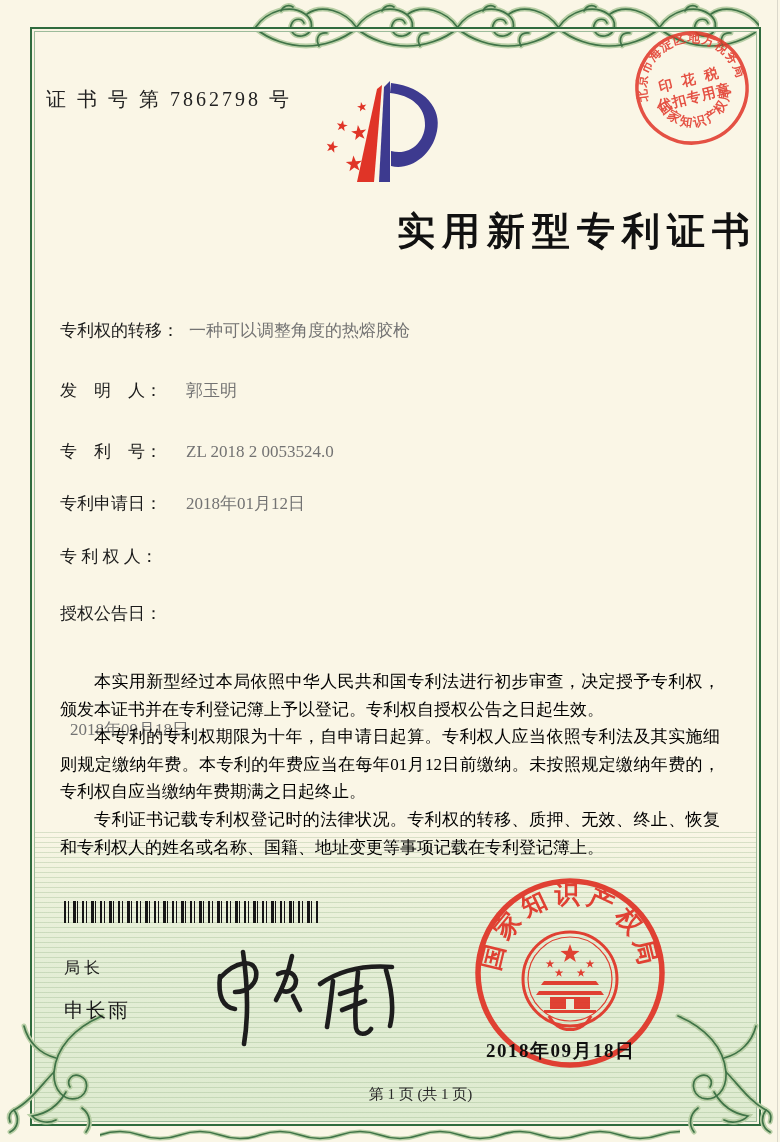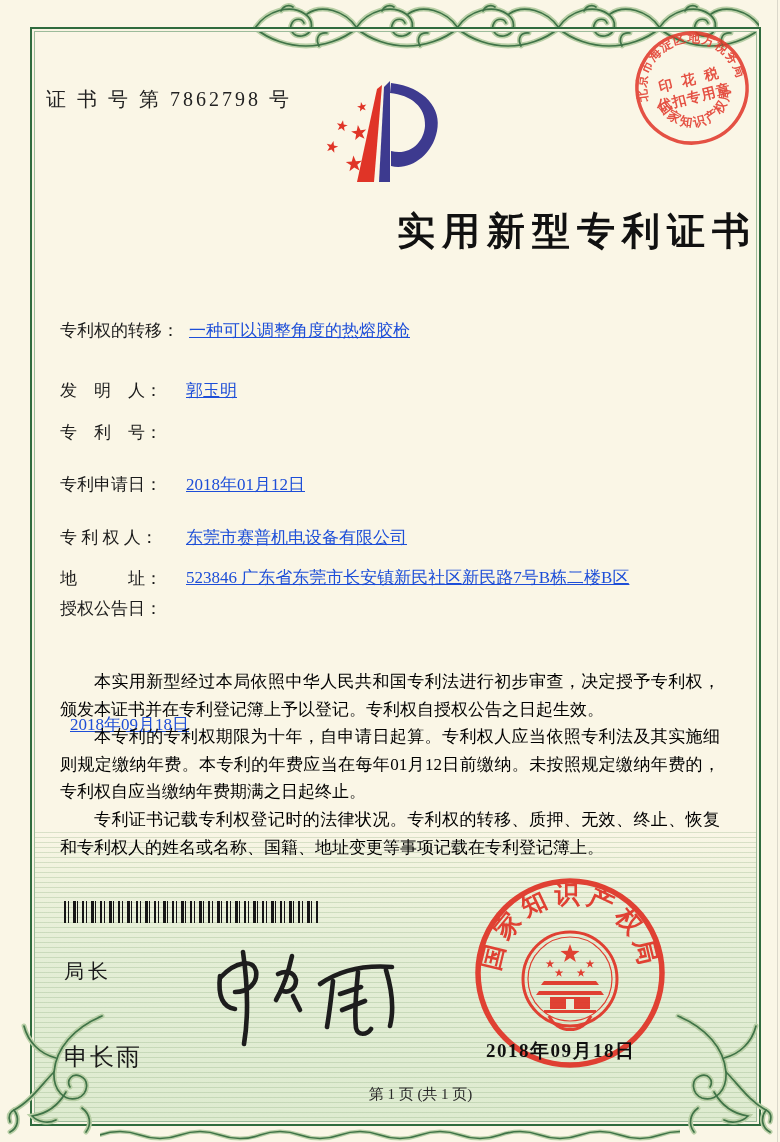--- a/index.html
+++ b/index.html
@@ -21,37 +21,37 @@
   .lace-over{stroke:#3f7347;stroke-width:1.7px;fill:none;stroke-linecap:round;}
 
   .cert-no{position:absolute;left:46px;top:86px;font-size:20px;letter-spacing:3px;color:#222;}
   .logo{position:absolute;left:323px;top:78px;}
   .title{position:absolute;left:30px;top:206px;width:727px;text-align:right;
          font-size:38px;font-weight:bold;letter-spacing:7px;color:#111;}
 
   .fields{position:absolute;left:60px;top:316px;width:662px;font-size:17px;}
   .frow{display:flex;line-height:29px;}
   .flabel{flex:0 0 116px;white-space:nowrap;color:#1b1b1b;}
-  .fvalue{margin-left:10px;color:#1d4ed8;text-decoration:underline;}
+  .fvalue{margin-left:10px;color:#737373;}
   .addr-val{width:462px;line-height:28px;}
   .grant-row{position:relative;flex-direction:column;}
   .grant2{position:absolute;left:386px;top:0;display:flex;line-height:29px;}
 
   .paras{position:absolute;left:60px;top:668px;width:660px;font-size:17px;line-height:27.6px;
          text-align:justify;color:#000000;}
   .paras p{margin:0;text-indent:2em;}
 
   .barcode{position:absolute;left:64px;top:901px;width:254px;height:22px;
       background:repeating-linear-gradient(90deg,
         #161616 0 2px, transparent 2px 4px,
         #161616 4px 5px, transparent 5px 9px,
         #161616 9px 12px, transparent 12px 13px,
         #161616 13px 14px, transparent 14px 18px);}
-  .officer-title{position:absolute;left:64px;top:958px;font-size:20px;letter-spacing:4px;color:#1a1a1a;}
-  .officer-name{position:absolute;left:64px;top:997px;font-size:24px;letter-spacing:2px;color:#1a1a1a;margin-top:44px;}
+  .officer-title{position:absolute;left:64px;top:958px;font-size:16px;letter-spacing:4px;color:#1a1a1a;}
+  .officer-name{position:absolute;left:64px;top:997px;font-size:20px;letter-spacing:2px;color:#1a1a1a;}
   .signature{position:absolute;left:190px;top:930px;}
   .sig-stroke{stroke:#1d1d1d;stroke-width:4.6px;fill:none;stroke-linecap:round;stroke-linejoin:round;}
   .seal{position:absolute;left:470px;top:873px;opacity:.93;}
   .seal-date{position:absolute;left:486px;top:1038px;font-size:19px;font-weight:600;
              letter-spacing:1.5px;color:#101010;z-index:5;}
   .footer{position:absolute;left:30px;top:1085px;width:727px;text-align:center;font-size:15px;color:#2a2a2a;margin-left:27px;}
   .stamp{position:absolute;left:630px;top:26px;transform:rotate(-14deg);opacity:.88;}
   .red{fill:#e03427;}
 </style>
 </head>
@@ -129,38 +129,34 @@
     <path d="M68,5 C102,9 119,31 114,53 C109,79 85,93 68,88 L68,73 C87,78 101,64 102,48 C103,29 88,17 67,15 Z" fill="#3d3a8f"></path>
   </svg>
 
   <div class="title">实用新型专利证书</div>
 
   <div class="fields">
     <div class="frow" style="margin-bottom:31px">
       <span class="flabel">专利权的转移：</span>
       <span class="fvalue">一种可以调整角度的热熔胶枪</span>
     </div>
-    <div class="frow" style="margin-bottom:13px">
+    <div class="frow" style="margin-bottom:32px">
       <span class="flabel">发　明　人：</span>
       <span class="fvalue">郭玉明</span>
     </div>
     <div class="frow" style="margin-bottom:23px">
       <span class="flabel">专　利　号：</span>
+      <span class="fvalue">ZL 2018 2 0053524.0</span>
     </div>
     <div class="frow" style="margin-bottom:24px">
       <span class="flabel">专利申请日：</span>
       <span class="fvalue">2018年01月12日</span>
     </div>
-    <div class="frow" style="margin-bottom:12px">
+    <div class="frow" style="margin-bottom:28px">
       <span class="flabel">专 利 权 人：</span>
-      <span class="fvalue">东莞市赛普机电设备有限公司</span>
-    </div>
-    <div class="frow" style="margin-bottom:1px">
-      <span class="flabel">地　　　址：</span>
-      <span class="fvalue addr-val">523846 广东省东莞市长安镇新民社区新民路7号B栋二楼B区</span>
     </div>
     <div class="frow grant-row">
       <span class="flabel">授权公告日：</span>
       <span class="fvalue">2018年09月18日</span>
     </div>
   </div>
 
   <div class="paras">
     <p>本实用新型经过本局依照中华人民共和国专利法进行初步审查，决定授予专利权，颁发本证书并在专利登记簿上予以登记。专利权自授权公告之日起生效。</p>
     <p>本专利的专利权期限为十年，自申请日起算。专利权人应当依照专利法及其实施细则规定缴纳年费。本专利的年费应当在每年01月12日前缴纳。未按照规定缴纳年费的，专利权自应当缴纳年费期满之日起终止。</p>

